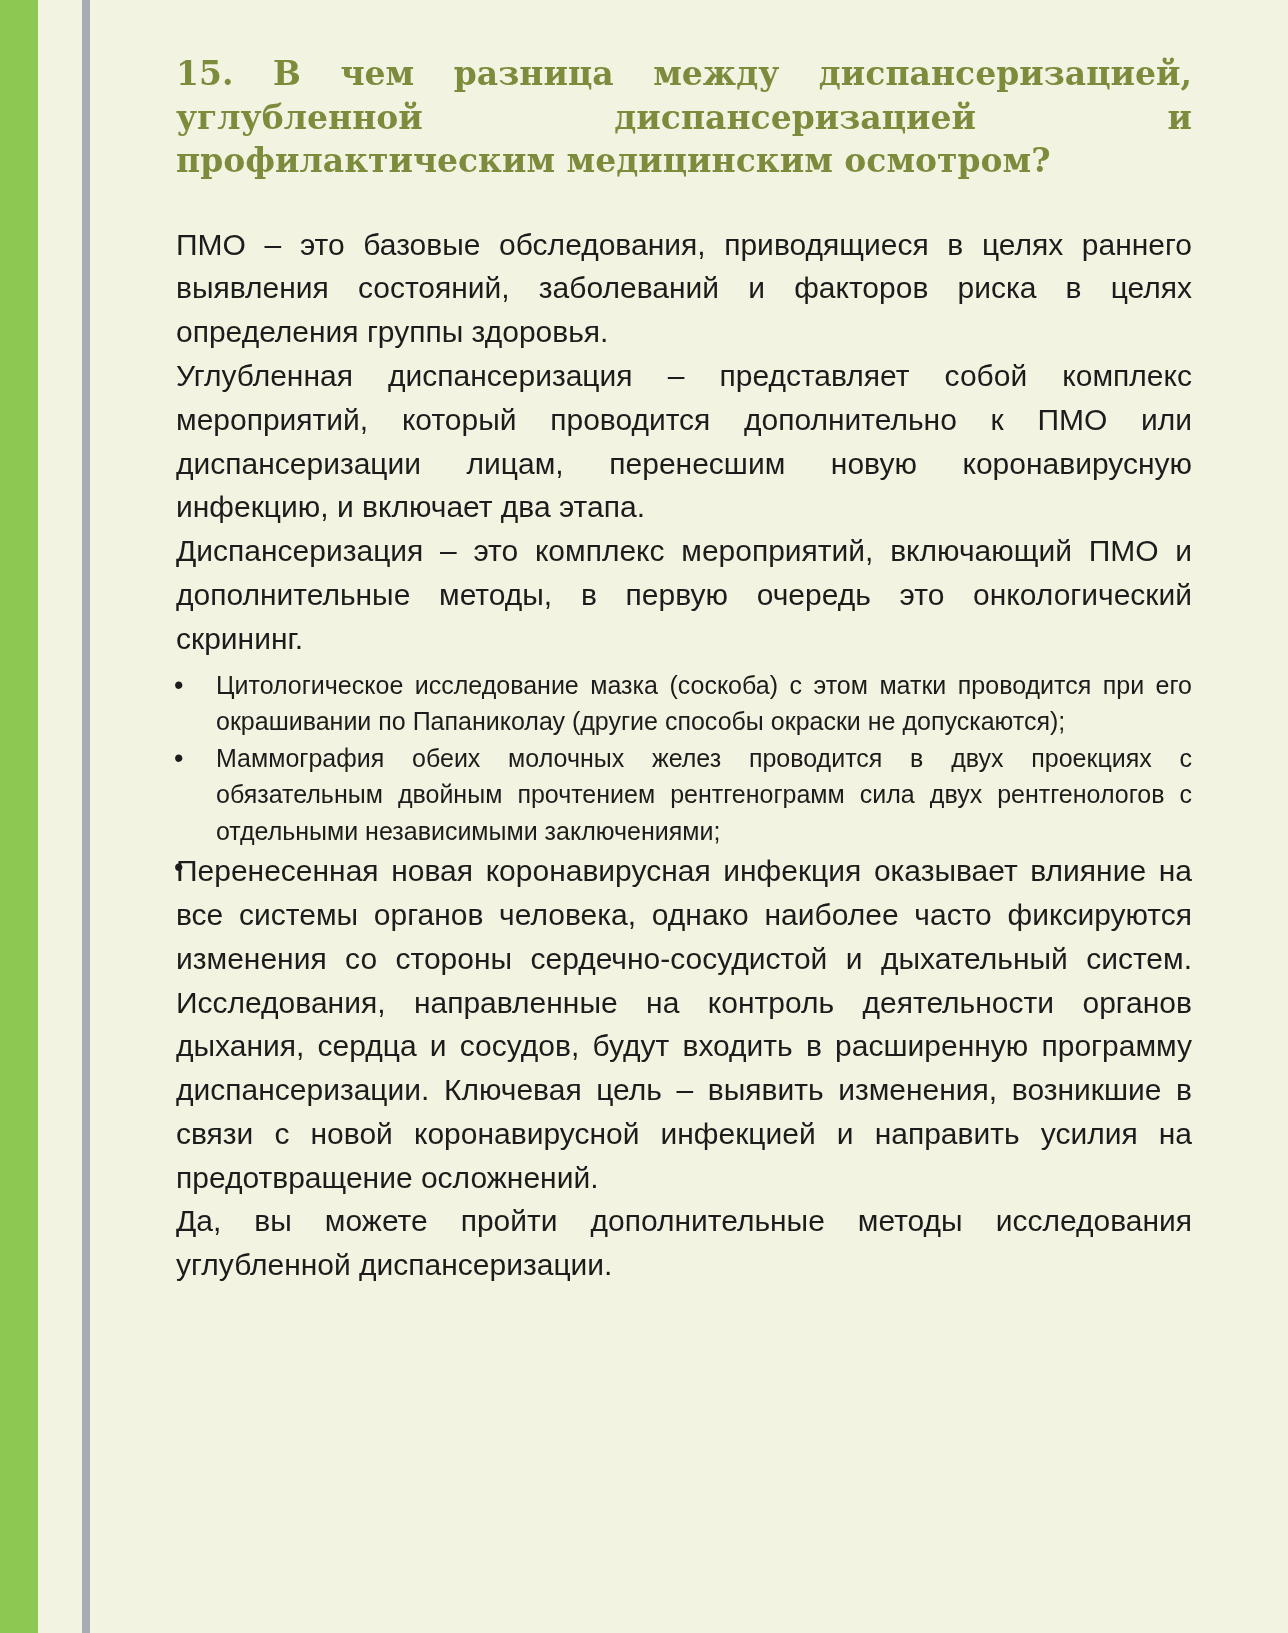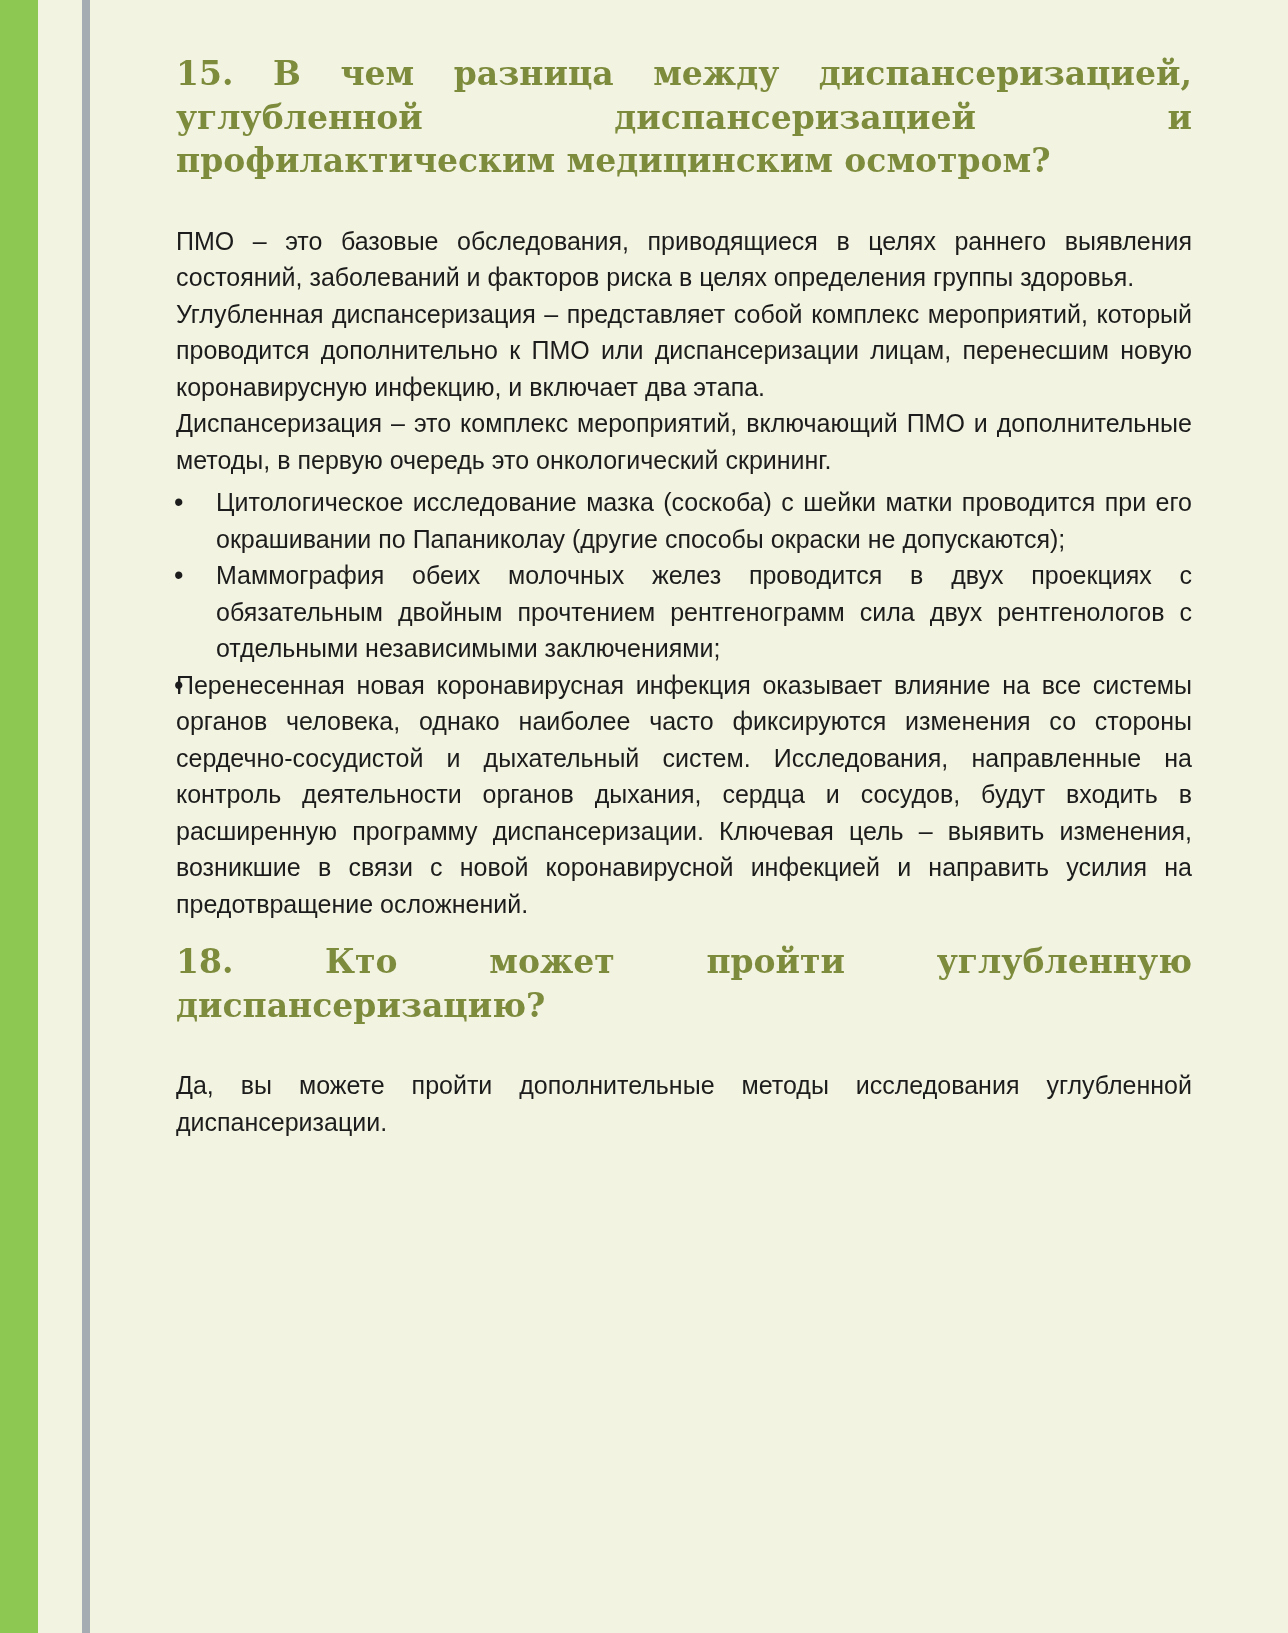--- a/index.html
+++ b/index.html
@@ -30,21 +30,21 @@
     font-weight:bold;
     font-size:33px;
     line-height:1.32;
     color:var(--heading);
     text-align:justify;
     margin:18px 0 40px 0;
   }
   .qh.first{margin-top:6px;}
   .pblock{margin:0;}
   .pblock p{
-    font-size:25px;
+    font-size:30px;
     line-height:1.46;
     color:var(--text);
     text-align:justify;
     margin:0;
   }
   ul.bullets{
     list-style:none;
     margin:6px 0 0 0;
     padding:0;
   }
@@ -75,35 +75,34 @@
     <h2 class="qh first">15. В чем разница между диспансеризацией, углубленной диспансеризацией и профилактическим медицинским осмотром?</h2>
     <div class="pblock">
       <p>ПМО – это базовые обследования, приводящиеся в целях раннего выявления состояний, заболеваний и факторов риска в целях определения группы здоровья.</p>
       <p>Углубленная диспансеризация – представляет собой комплекс мероприятий, который проводится дополнительно к ПМО или диспансеризации лицам, перенесшим новую коронавирусную инфекцию, и включает два этапа.</p>
       <p>Диспансеризация – это комплекс мероприятий, включающий ПМО и дополнительные методы, в первую очередь это онкологический скрининг.</p>
     </div>
 
     <ul class="bullets">
       <li>
         <span class="bm">•</span>
-        <span>Цитологическое исследование мазка (соскоба) с шейки матки проводится при его окрашивании по Папаниколау (другие способы окраски не допускаются);</span>
+        <span>Цитологическое исследование мазка (соскоба) с этом матки проводится при его окрашивании по Папаниколау (другие способы окраски не допускаются);</span>
       </li>
       <li>
         <span class="bm">•</span>
         <span>Маммография обеих молочных желез проводится в двух проекциях с обязательным двойным прочтением рентгенограмм сила двух рентгенологов с отдельными независимыми заключениями;</span>
       </li>
       <li>
         <span class="bm">•</span>
       </li>
     </ul>
 
     <div class="pblock">
       <p>Перенесенная новая коронавирусная инфекция оказывает влияние на все системы органов человека, однако наиболее часто фиксируются изменения со стороны сердечно-сосудистой и дыхательный систем. Исследования, направленные на контроль деятельности органов дыхания, сердца и сосудов, будут входить в расширенную программу диспансеризации. Ключевая цель – выявить изменения, возникшие в связи с новой коронавирусной инфекцией и направить усилия на предотвращение осложнений.</p>
     </div>
 
-    <h2 class="qh">18. Кто может пройти углубленную диспансеризацию?</h2>
 
     <div class="pblock">
       <p>Да, вы можете пройти дополнительные методы исследования углубленной диспансеризации.</p>
     </div>
 
   </div>
 </div>
 
 </body></html>

